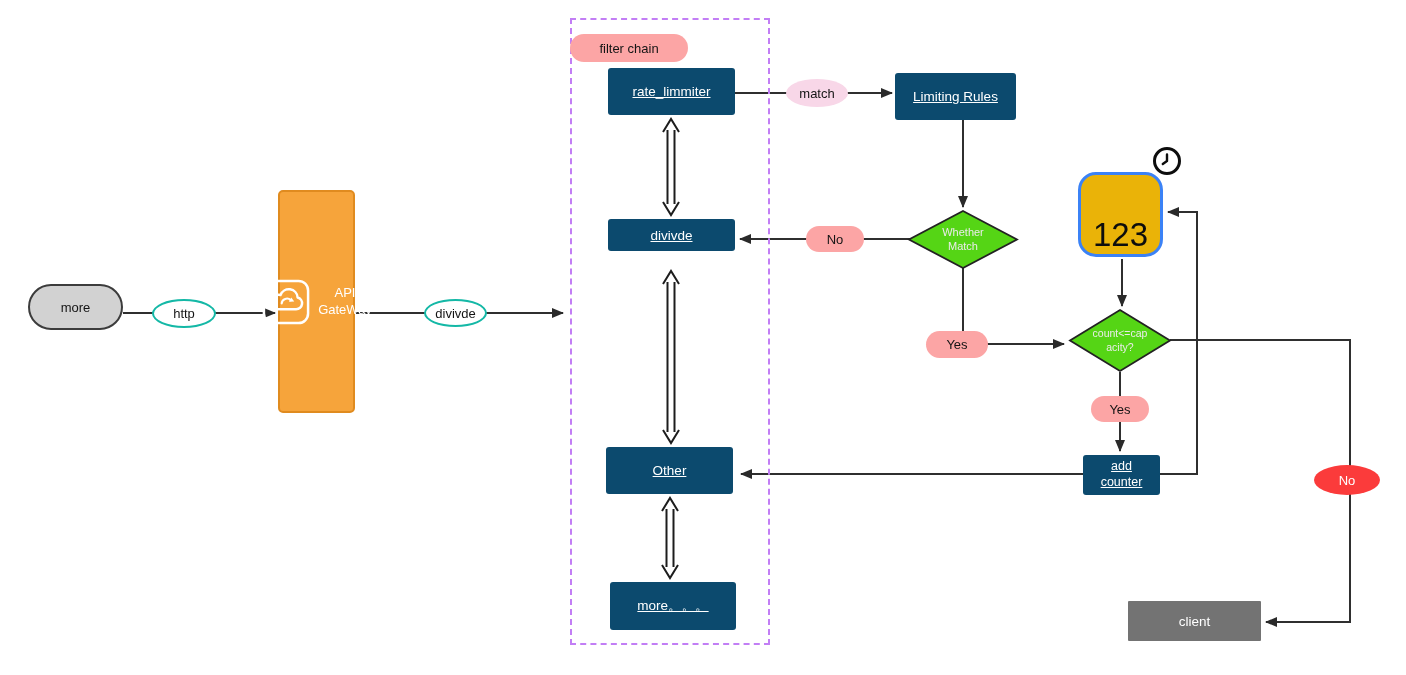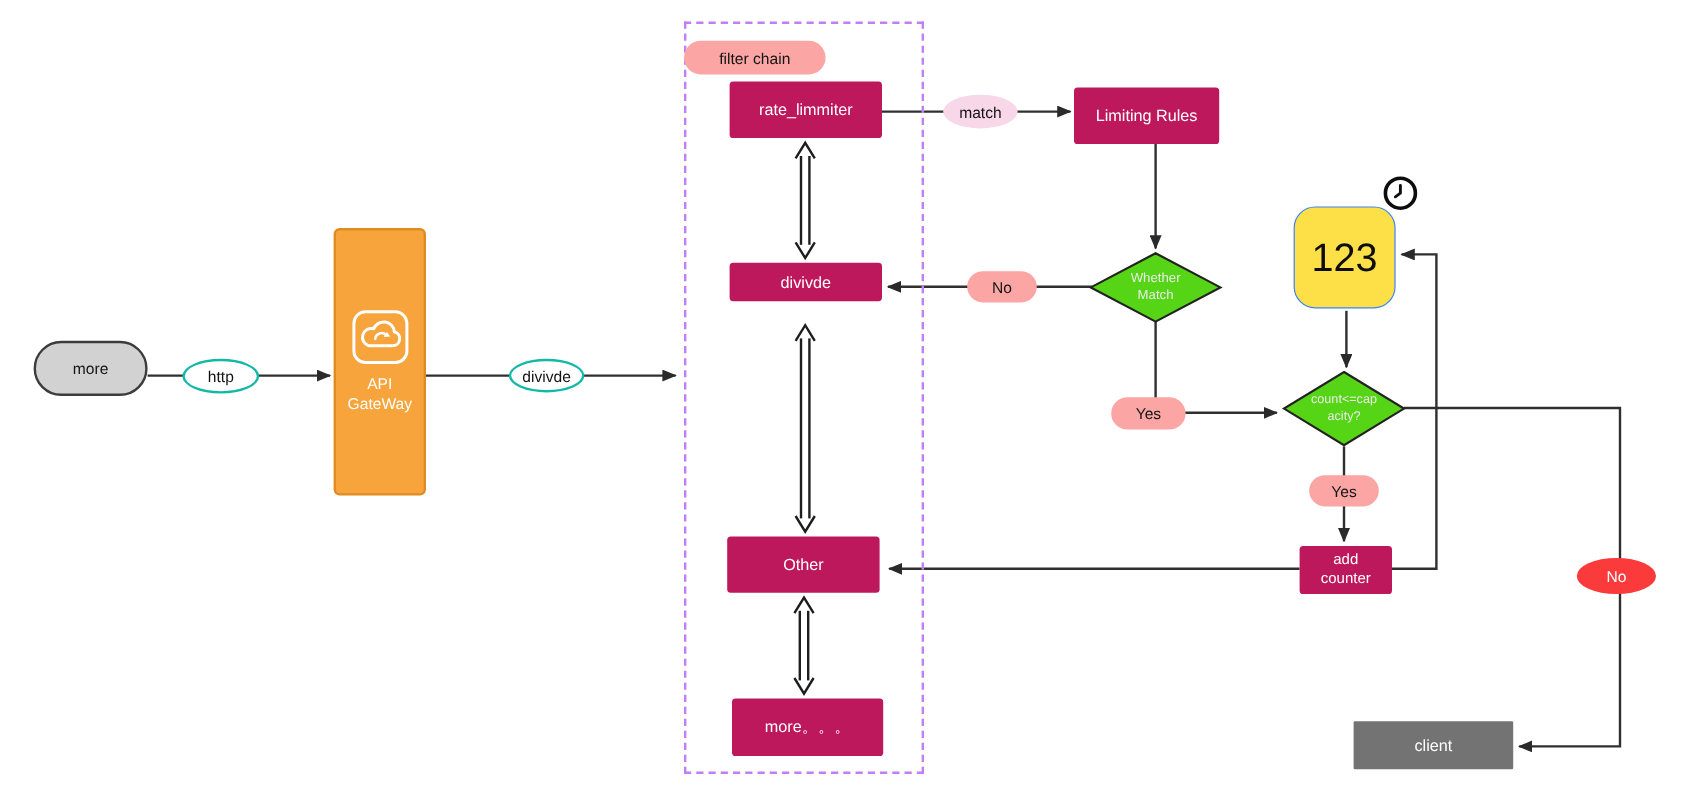--- a/index.html
+++ b/index.html
@@ -6,25 +6,25 @@
   html,body { background:#ffffff; }
   body { font-family:"Liberation Sans", sans-serif; width:1406px; height:675px; position:relative; overflow:hidden; }
   .stage { position:relative; width:1406px; height:675px; background:#fff; }
   .connectors { position:absolute; left:0; top:0; }
   .node { position:absolute; display:flex; align-items:center; justify-content:center; text-align:center; }
   .pre { white-space:pre-line; }
   .stadium { background:#d2d2d2; border:2px solid #3c3c3c; border-radius:23px; font-size:13px; color:#141414; }
   .oval { background:#ffffff; border:2px solid #14b8a6; border-radius:50%; font-size:13px; color:#141414; }
   .pill { background:#fca5a5; border-radius:14px; font-size:13px; color:#141414; z-index:3; }
   .pinkoval { background:#f8d7e8; border-radius:50%; font-size:13px; color:#141414; z-index:3; }
-  .purple { background:#be185d; color:#ffffff; border-radius:3px; font-size:13.5px; }
-  .gateway { background:#f6a43b; border:2px solid #e08b1f; border-radius:5px; flex-direction:column; gap:7px; color:#ffffff; font-size:13px; line-height:1.3; }
+  .purple { background:#0c4a6e; color:#ffffff; border-radius:3px; font-size:13.5px;text-decoration:underline; }
+  .gateway { background:#f6a43b; border:2px solid #e08b1f; border-radius:5px; gap:7px; color:#ffffff; font-size:13px; line-height:1.3; }
   .dashed-box { position:absolute; border:2px dashed #c27ef5; background:transparent; }
   .diamond-label { position:absolute; display:flex; align-items:center; justify-content:center; text-align:center; color:#ebebeb; line-height:1.25; z-index:2; }
-  .counter-box { position:absolute; border:1px solid #3b82f6; border-radius:18px; background:#fde047; display:flex; align-items:center; justify-content:center; font-size:33px; color:#0d0d0d; z-index:2; }
+  .counter-box { position:absolute; border:3px solid #3b82f6; border-radius:18px; background:#eab308; display:flex; align-items:flex-end; justify-content:center; font-size:33px; color:#0d0d0d; z-index:2; }
   .clock { position:absolute; z-index:3; line-height:0; }
   .redoval { background:#fb3b3b; color:#ffffff; border-radius:50%; font-size:13px; z-index:3; }
   .client { background:#737373; color:#ffffff; font-size:13.5px; border-radius:1px; }
   .addcounter { font-size:12.5px; line-height:1.25; }
 </style>
 </head>
 <body>
 
 <div class="stage">
 

